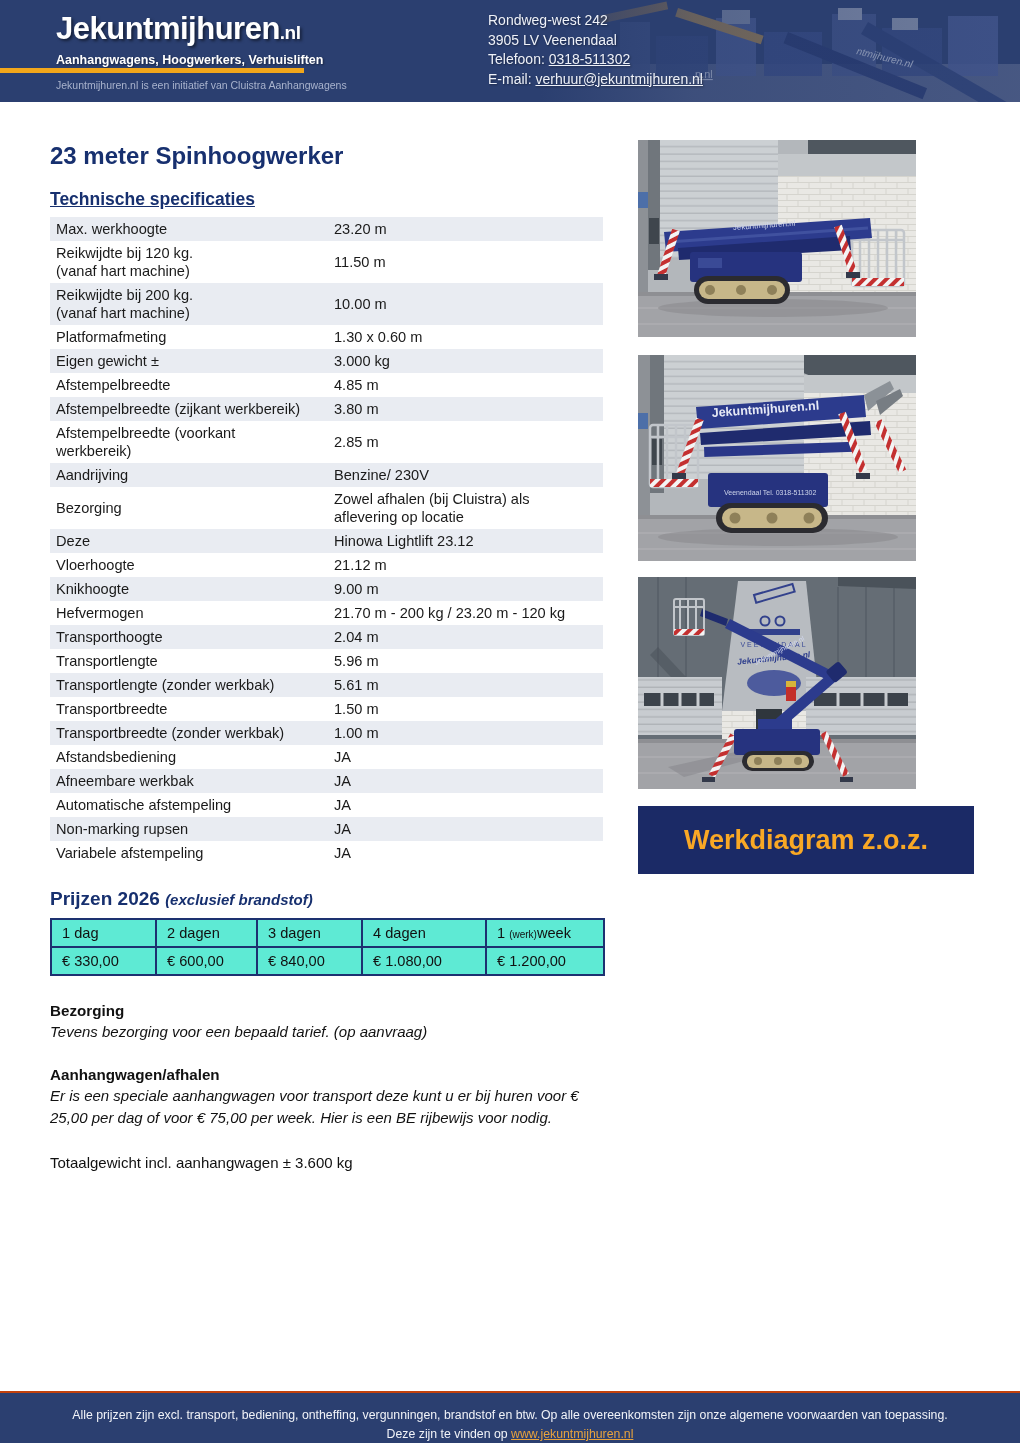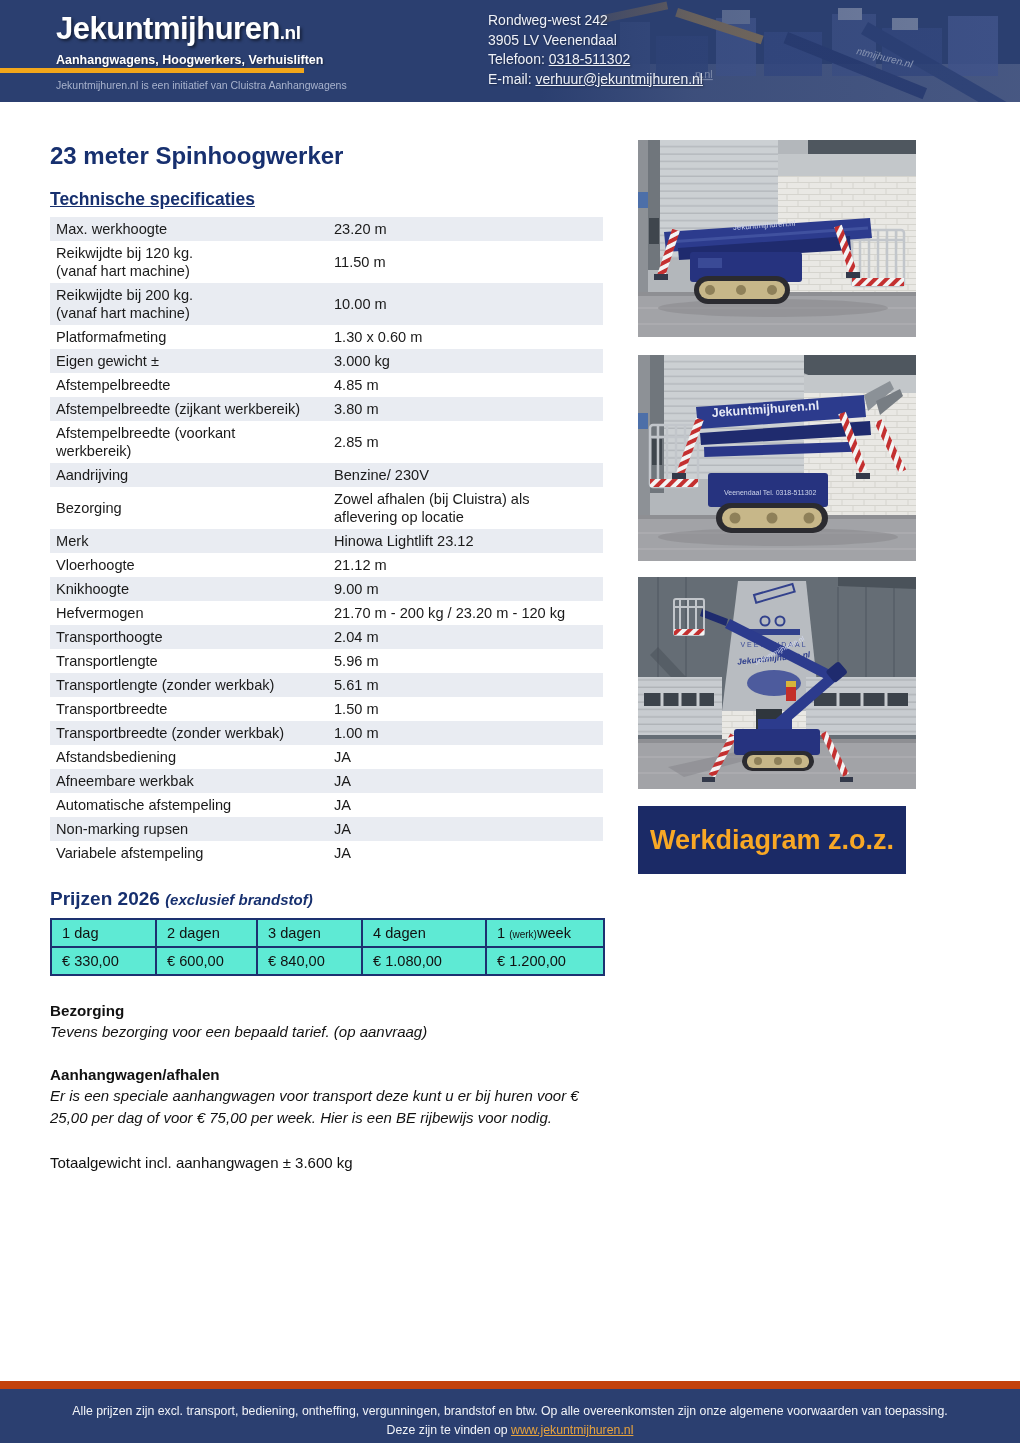--- a/index.html
+++ b/index.html
@@ -61,29 +61,29 @@
   .text-section p { margin:0; font-size:15px; line-height:22.5px; color:#111;font-style:italic; }
   .total-weight { margin:24px 0 0 0; font-size:15px; color:#111; width:553px; }
 
   
   .aside-photo { position:absolute; left:638px; width:278px; overflow:hidden; }
   .photo-1 { top:140px; height:197px; }
   .photo-2 { top:355px; height:206px; }
   .photo-3 { top:577px; height:212px; }
   .aside-photo svg { display:block; width:100%; height:100%; }
   .diagram-banner {
-    position:absolute; left:638px; top:806px; width:268px; height:68px;
+    position:absolute; left:638px; top:806px; width:336px; height:68px;
     background:#1b2a66; display:flex; align-items:center; justify-content:center;
   }
   .diagram-banner span { color:#f9a825; font-size:27px; font-weight:bold; white-space:nowrap; }
 
   
   .footer {
-    position:absolute; left:0; bottom:0; width:1020px; height:62px;
-    background:#2b3f70; border-top:8px solid #c2410c;
+    position:absolute; left:0; bottom:0; width:1020px; height:52px;
+    background:#2b3f70; border-top:2px solid #c2410c;
     color:#f1f3f8; font-size:12.3px; line-height:1.55; text-align:center;
     padding-top:13px;
   }
   .footer a { color:#e8a33d; text-decoration:underline; }
 </style>
 </head>
 <body>
 
 <div class="page">
 
@@ -179,21 +179,21 @@
           <tr>
           <td class="spec-label">Aandrijving</td>
           <td class="spec-value">Benzine/ 230V</td>
         </tr>
           <tr>
           <td class="spec-label">Bezorging</td>
           <td class="spec-value">Zowel afhalen (bij Cluistra) als
 aflevering op locatie</td>
         </tr>
           <tr>
-          <td class="spec-label">Merk</td>
+          <td class="spec-label">Deze</td>
           <td class="spec-value">Hinowa Lightlift 23.12</td>
         </tr>
           <tr>
           <td class="spec-label">Vloerhoogte</td>
           <td class="spec-value">21.12 m</td>
         </tr>
           <tr>
           <td class="spec-label">Knikhoogte</td>
           <td class="spec-value">9.00 m</td>
         </tr>

